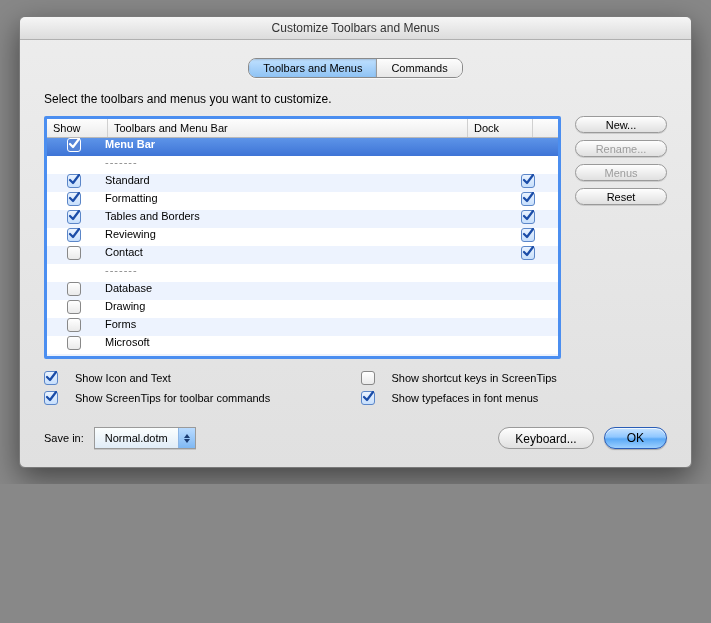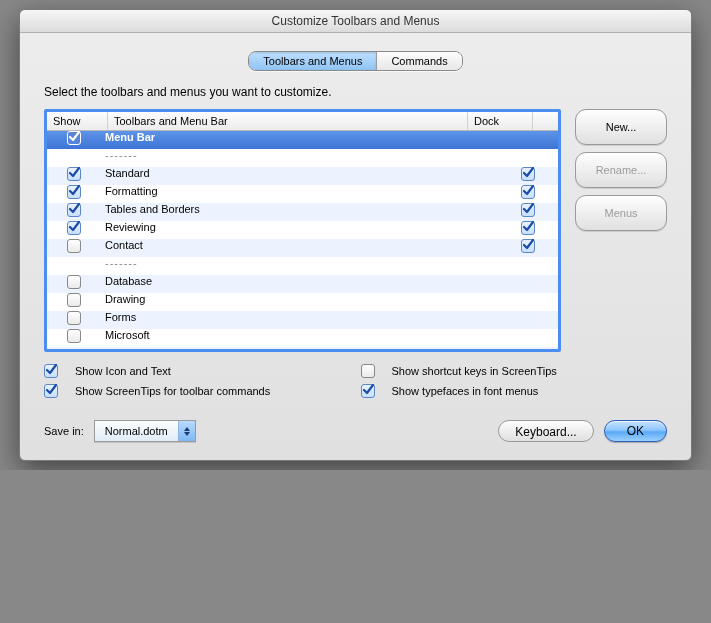--- a/index.html
+++ b/index.html
@@ -1,16 +1,16 @@
 <!DOCTYPE html>
 <html><head>
 <meta charset="utf-8">
 <style>
 body{margin:0;font-family:"Lucida Grande","Helvetica Neue",Arial,sans-serif;font-size:11px;color:#000;background:#888}
-.window{width:671px;margin:9px auto;background:linear-gradient(#ededed,#e0e0e0);border:1px solid #7a7a7a;border-radius:6px;box-shadow:0 10px 30px rgba(0,0,0,.5)}
+.window{width:671px;margin:16px auto;background:linear-gradient(#ededed,#e0e0e0);border:1px solid #7a7a7a;border-radius:6px;box-shadow:0 10px 30px rgba(0,0,0,.5)}
 .titlebar{height:22px;line-height:22px;text-align:center;border-bottom:1px solid #b0b0b0;background:linear-gradient(#f6f6f6,#dcdcdc);border-radius:6px 6px 0 0;font-size:12px;color:#333}
 .content{padding:18px 24px 4px 24px}
 .tabs{text-align:center;margin-bottom:14px}
 .tabgroup{display:inline-flex;border:1px solid #8a8a8a;border-radius:8px;overflow:hidden;box-shadow:0 1px 1px rgba(255,255,255,.7)}
 .tab{padding:3px 14px;font-size:11px;cursor:default;background:linear-gradient(#fdfdfd,#e7e7e7)}
 .tab+.tab{border-left:1px solid #9a9a9a}
 .tab.sel{background:linear-gradient(#bfe0ff,#8fc3f4);box-shadow:inset 0 1px 2px rgba(0,0,0,.15)}
 .instr{font-size:12px;margin:2px 0 10px 0}
 .main-row{display:flex;gap:14px}
 .listwrap{flex:1;border:3px solid #4b8ef0;border-radius:2px;background:#fff}
@@ -28,21 +28,21 @@
 .c-show{width:54px;text-align:center}
 .c-name{flex:1;padding-left:4px;font-size:11px}
 .c-dock{width:60px;text-align:center}
 .chk{display:inline-block;width:12px;height:12px;border:1px solid #888;border-radius:3px;background:linear-gradient(#fff,#eaeaea);vertical-align:middle;position:relative}
 .chk.on{background:linear-gradient(#eaf3ff,#c7dffc);border-color:#5b86c8}
 .chk.on::after{content:"";position:absolute;left:2px;top:-1px;width:8px;height:9px;background:none;border:none;transform:none}
 .chk.on svg{position:absolute;left:0;top:-1px;width:12px;height:12px}
 .row.sel .chk{border-color:#fff;background:#5584d8}
 .sep-row .c-name{color:#888;letter-spacing:1px}
 .sidebtns{width:92px;display:flex;flex-direction:column;gap:7px}
-.aqua-btn{height:36px;border:1px solid #9a9a9a;border-radius:11px;background:linear-gradient(#fefefe,#e0e0e0);font-size:11px;font-family:inherit;box-shadow:0 1px 0 rgba(0,0,0,.12);cursor:default;padding:0 10px}
+.aqua-btn{height:17px;border:1px solid #9a9a9a;border-radius:11px;background:linear-gradient(#fefefe,#e0e0e0);font-size:11px;font-family:inherit;box-shadow:0 1px 0 rgba(0,0,0,.12);cursor:default;padding:0 10px}
 .aqua-btn:disabled{color:#9c9c9c}
 .opts{display:flex;margin-top:12px;gap:10px}
 .optcol{flex:1}
 .optrow{display:flex;align-items:center;gap:17px;margin-bottom:6px;font-size:11px}
 .footer{display:flex;align-items:center;padding:12px 24px 18px 24px;gap:10px}
 .footer .spacer{flex:1}
 .select{display:inline-flex;align-items:center;height:20px;border:1px solid #9a9a9a;border-radius:0;background:linear-gradient(#fbfefe,#e0ecf7);font-size:11px;overflow:hidden;box-shadow:0 1px 0 rgba(0,0,0,.12)}
 .select .sval{padding:0 10px}
 .select .sarrow{width:16px;align-self:stretch;display:flex;flex-direction:column;align-items:center;justify-content:center;background:linear-gradient(#b9dbff,#7fb8f3);border-left:1px solid #8cb5e4;gap:1px}
 .tri{width:0;height:0;border-left:3px solid transparent;border-right:3px solid transparent}
@@ -163,20 +163,21 @@
               <div class="c-show"></div>
               <div class="c-dock"></div>
             </div>
           </div>
       </div>
 
       <div class="sidebtns">
         <button class="aqua-btn" id="btn-new">New...</button>
         <button class="aqua-btn" id="btn-rename" disabled="">Rename...</button>
         <button class="aqua-btn" id="btn-delete" disabled="">Menus</button>
+        <button class="aqua-btn" id="btn-reset">Reset</button>
       </div>
     </div>
 
     <div class="opts">
       <div class="optcol">
         <div class="optrow">
             <span class="chk on">
               <svg viewBox="0 0 12 12">
                 <path d="M2 6 L5 9 L11 1" stroke="#1b4da8" stroke-width="2.2" fill="none" stroke-linecap="round" stroke-linejoin="round"></path>
               </svg>

